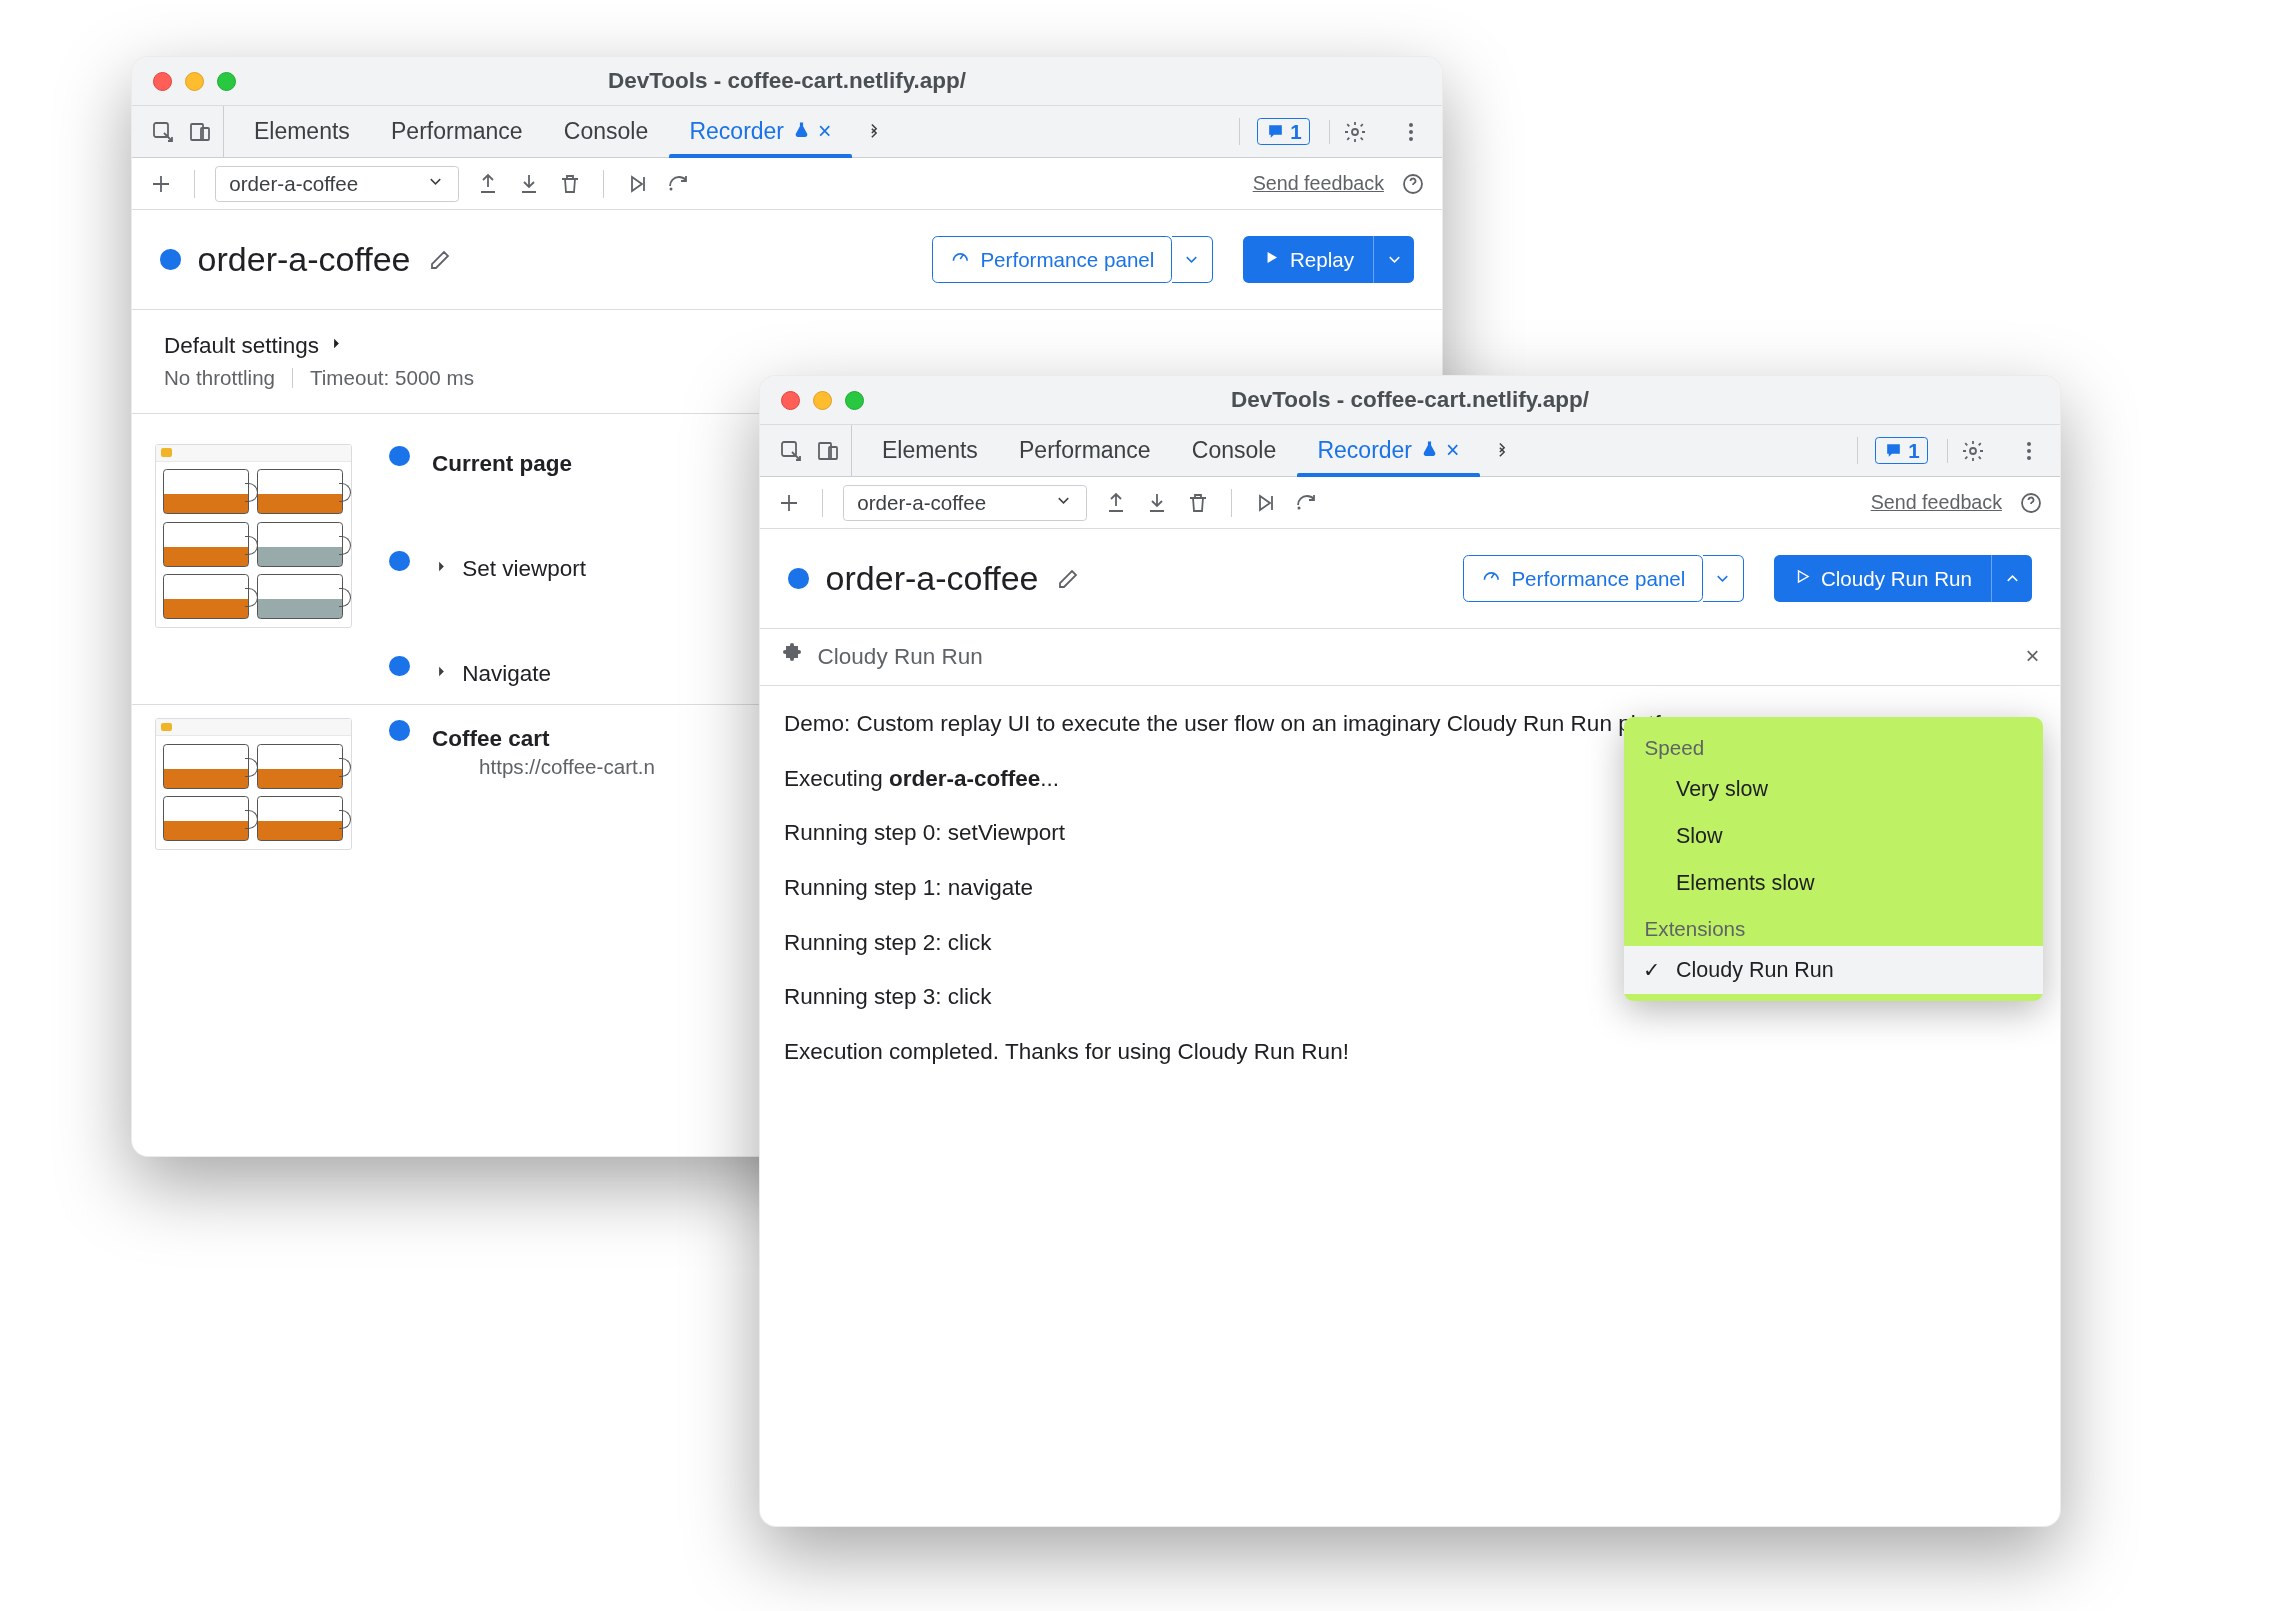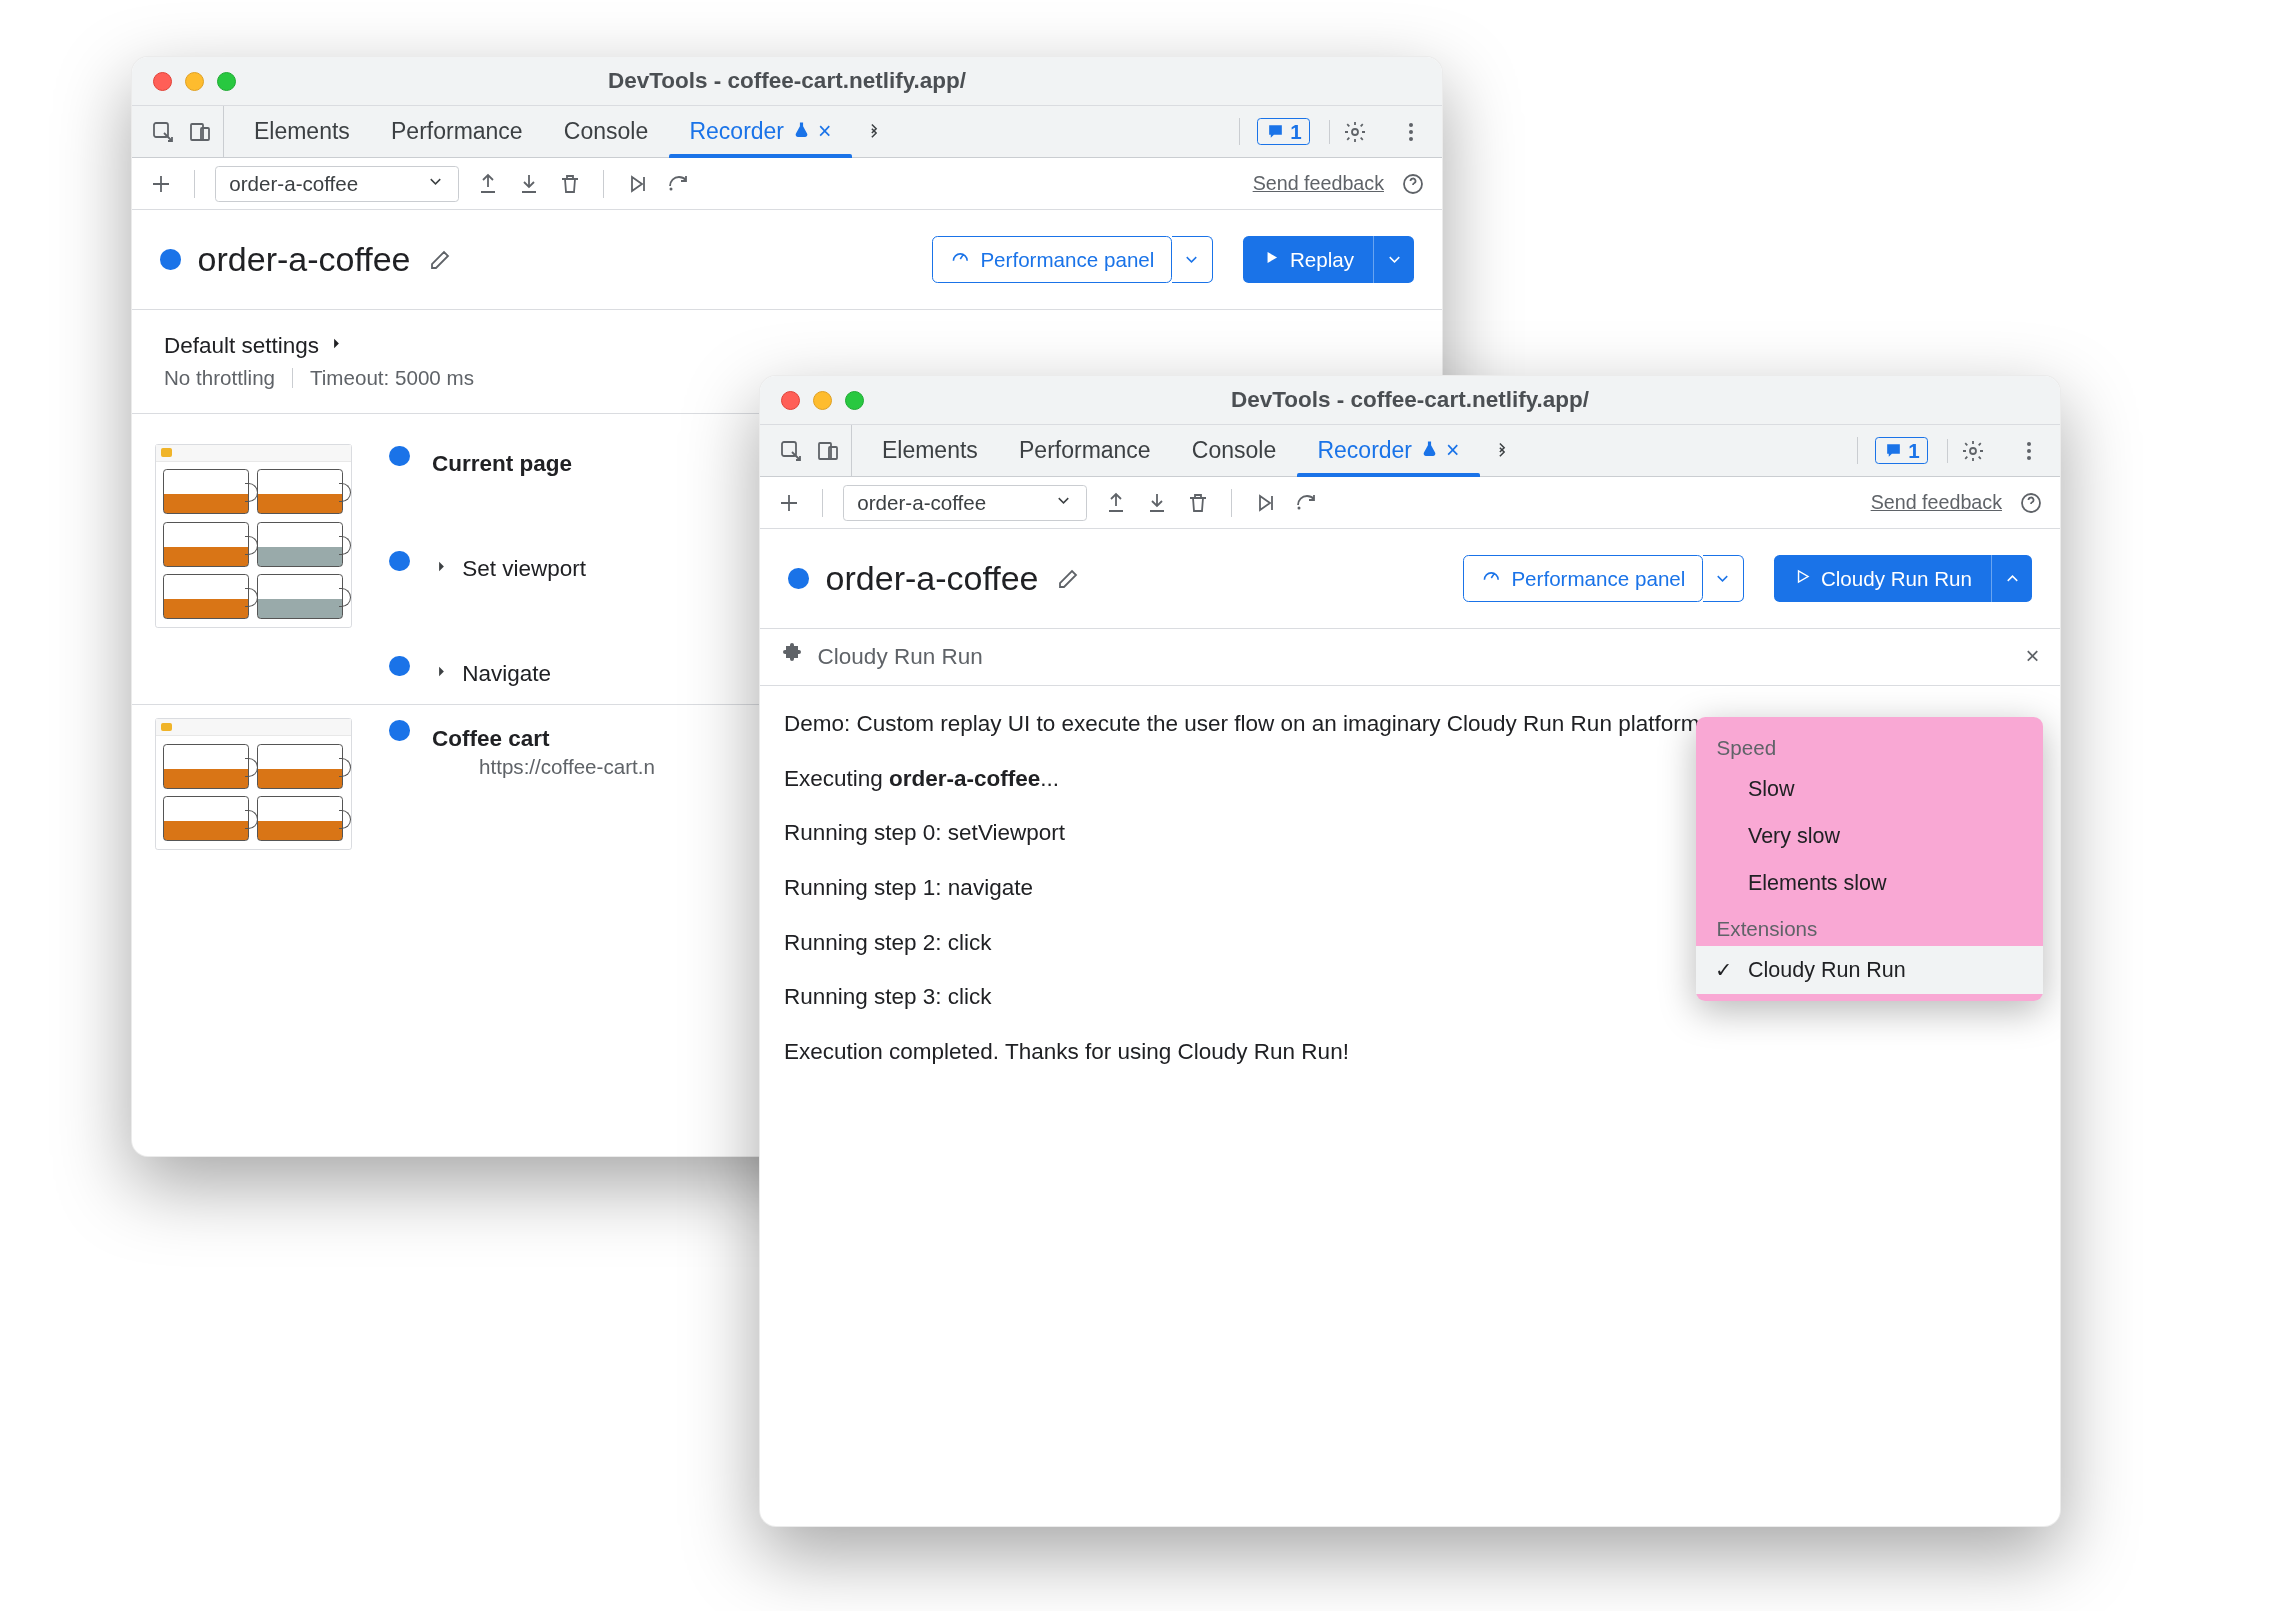--- a/index.html
+++ b/index.html
@@ -140,21 +140,21 @@
   .ext-header{
     display:flex;align-items:center;gap:13px;padding:13px 20.6px;border-bottom:0.9px solid var(--border);
     color:#5f6368;font-size:22.5px;font-weight:500;
   }
   .ext-body{padding:17px 24px;font-size:22.5px;line-height:1.85;color:var(--text);}
   .ext-body p{margin:0 0 13px 0;}
   .close-x{position:absolute;right:20.6px;top:13px;color:#5f6368;font-size:24px;}
 
   
   .menu{
-    position:absolute;right:17px;top:88px;width:347px;background:#f9a8d4;border-radius:9.4px;
+    position:absolute;right:17px;top:88px;width:419px;background:#bef264;border-radius:9.4px;
     box-shadow:0 9.4px 37px rgba(0,0,0,.28);padding:9.4px 0 7.5px 0;z-index:50;
   }
   .menu .mhead{padding:9.4px 20.6px 5.6px 20.6px;color:#5f6368;font-size:20.6px;}
   .menu .mitem{padding:11.2px 20.6px 11.2px 52px;font-size:21.5px;color:var(--text);position:relative;}
   .menu .mitem.sel{background:#f1f3f4;}
   .menu .mitem .chk{position:absolute;left:19px;top:11.2px;color:var(--text);font-size:20.6px;}
 
   
   .i24{width:24px;height:24px;}
   .i20{width:20.6px;height:20.6px;}
@@ -596,22 +596,22 @@
           <p>Executing <b>order-a-coffee</b>...</p>
           <p>Running step 0: setViewport</p>
           <p>Running step 1: navigate</p>
           <p>Running step 2: click</p>
           <p>Running step 3: click</p>
           <p>Execution completed. Thanks for using Cloudy Run Run!</p>
         </div>
 
     <div class="menu" id="speed-menu">
           <div class="mhead">Speed</div>
+          <div class="mitem"><span>Very slow</span></div>
           <div class="mitem"><span>Slow</span></div>
-          <div class="mitem"><span>Very slow</span></div>
           <div class="mitem"><span>Elements slow</span></div>
           <div class="mhead">Extensions</div>
           <div class="mitem sel"><span class="chk">✓</span><span>Cloudy Run Run</span></div>
         </div>
   </div>
 
 </div>
 
 </div>
 

